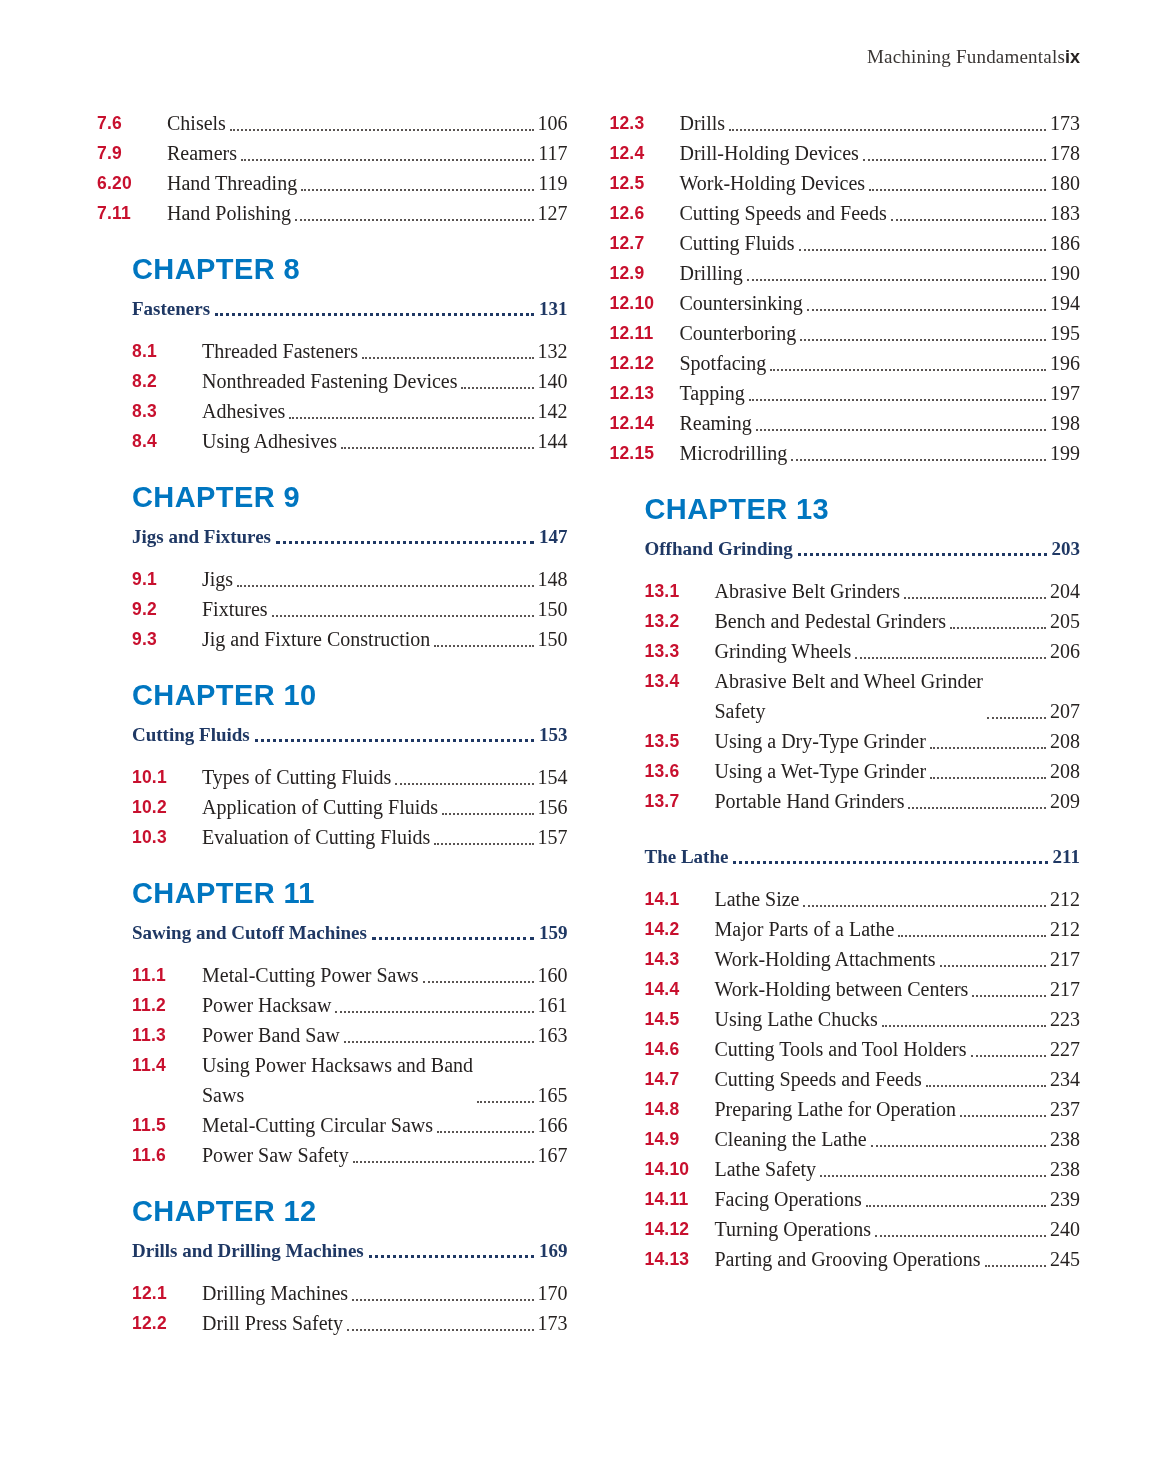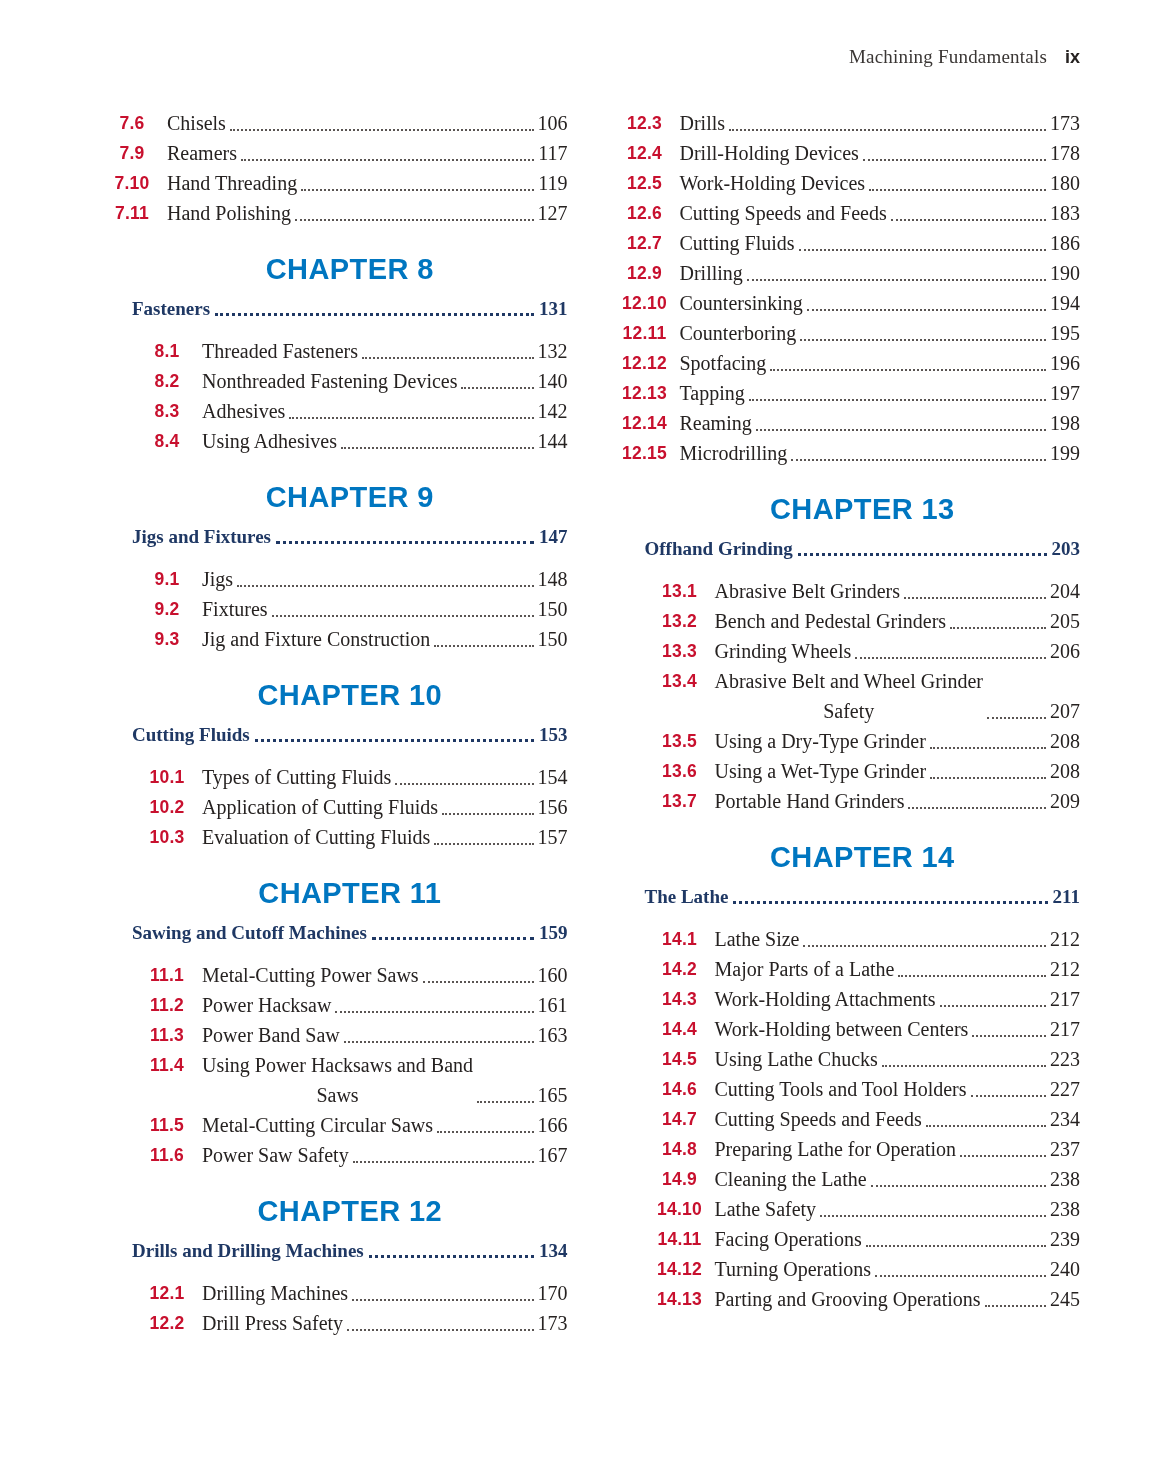--- a/index.html
+++ b/index.html
@@ -31,29 +31,28 @@
   }
   .book-title{
     font-size:19px;
     color:#3a3634;
     letter-spacing:.2px;
   }
   .folio{
     font-family:"Liberation Sans", sans-serif;
     font-weight:bold;
     font-size:18px;
-    margin-left:18px;
     color:#262221;
   }
   
   .columns{
     display:flex;
     gap:42px;
   }
-  .col{flex:1 1 0;min-width:0;text-align:center;}
+  .col{flex:1 1 0;min-width:0;}
 
   
   .entry{
     display:flex;
     align-items:flex-start;
     font-size:20px;
     line-height:30px;
   }
   .num{
     flex:0 0 70px;
@@ -129,21 +128,21 @@
               <span class="dots"></span>
               <span class="pagenum">106</span>
             </div>
             <div class="entry">
               <span class="num">7.9</span>
               <span class="label">Reamers</span>
               <span class="dots"></span>
               <span class="pagenum">117</span>
             </div>
             <div class="entry">
-              <span class="num">7.10</span>
+              <span class="num">6.20</span>
               <span class="label">Hand Threading</span>
               <span class="dots"></span>
               <span class="pagenum">119</span>
             </div>
             <div class="entry">
               <span class="num">7.11</span>
               <span class="label">Hand Polishing</span>
               <span class="dots"></span>
               <span class="pagenum">127</span>
             </div>
@@ -284,21 +283,21 @@
               <span class="dots"></span>
               <span class="pagenum">167</span>
             </div>
           </div>
         </section>
         <section class="chapter-block">
           <div class="chapter-label">CHAPTER 12</div>
           <div class="chapter-title-row">
             <span class="chapter-title">Drills and Drilling Machines</span>
             <span class="dots dots-chapter"></span>
-            <span class="chapter-page">134</span>
+            <span class="chapter-page">169</span>
           </div>
           <div class="entries">
             <div class="entry">
               <span class="num">12.1</span>
               <span class="label">Drilling Machines</span>
               <span class="dots"></span>
               <span class="pagenum">170</span>
             </div>
             <div class="entry">
               <span class="num">12.2</span>
@@ -433,21 +432,20 @@
             </div>
             <div class="entry">
               <span class="num">13.7</span>
               <span class="label">Portable Hand Grinders</span>
               <span class="dots"></span>
               <span class="pagenum">209</span>
             </div>
           </div>
         </section>
         <section class="chapter-block">
-          <div class="chapter-label">CHAPTER 14</div>
           <div class="chapter-title-row">
             <span class="chapter-title">The Lathe</span>
             <span class="dots dots-chapter"></span>
             <span class="chapter-page">211</span>
           </div>
           <div class="entries">
             <div class="entry">
               <span class="num">14.1</span>
               <span class="label">Lathe Size</span>
               <span class="dots"></span>

